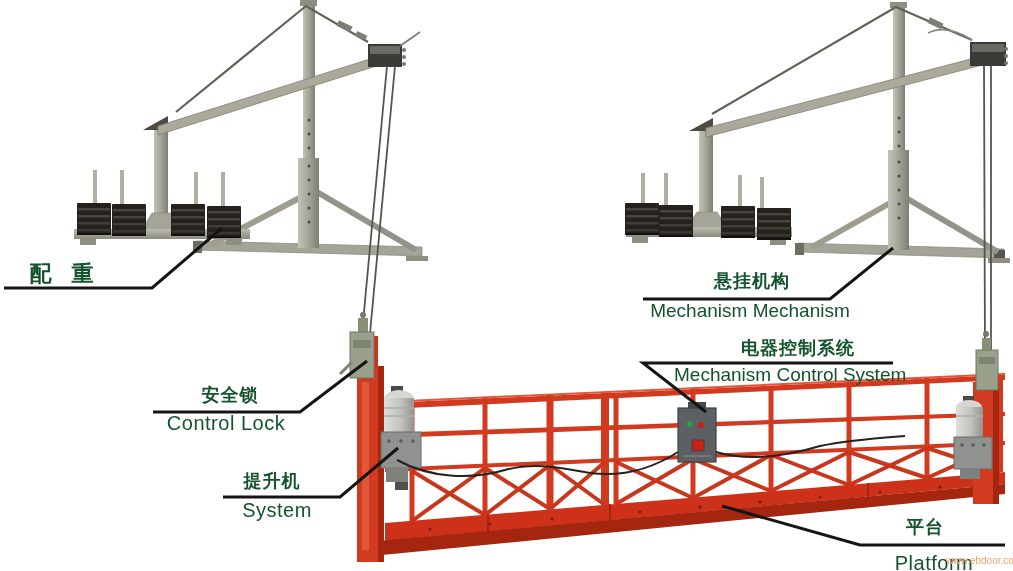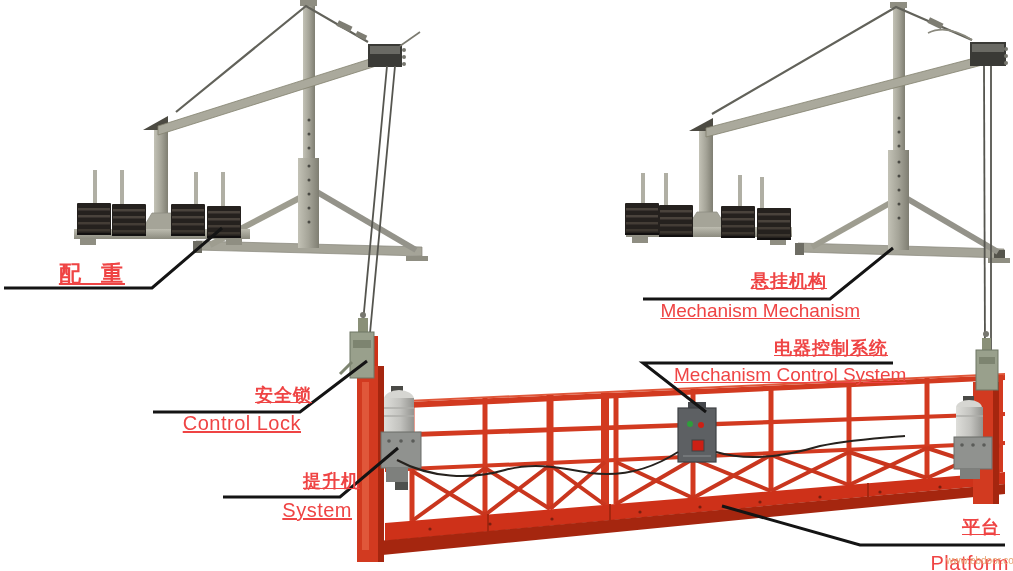--- a/index.html
+++ b/index.html
@@ -1,19 +1,19 @@
 <!DOCTYPE html>
 <html><head>
 <meta charset="utf-8">
 <style>
   html,body{margin:0;padding:0;background:#ffffff;}
   .stage{position:relative;width:1013px;height:571px;background:#ffffff;overflow:hidden;
          font-family:"Liberation Sans",sans-serif;}
   .stage svg{position:absolute;left:0;top:0;}
-  .lbl{position:absolute;text-align:right;color:#ef4444;white-space:nowrap;line-height:1.05;text-decoration:underline;}
+  .lbl{position:absolute;text-align:center;color:#14532d;white-space:nowrap;line-height:1.05;}
   .zh{font-weight:700;font-size:18px;letter-spacing:1px;}
   .zh-wide{font-weight:700;font-size:22px;letter-spacing:2px;word-spacing:10px;}
   .en{font-size:19px;font-weight:400;}
   .en-gothic{font-size:20px;font-weight:400;letter-spacing:0.5px;}
   .watermark{position:absolute;font-size:10px;color:#e8a473;font-weight:400;}
 </style>
 </head>
 <body>
 
 <div class="stage">
@@ -280,24 +280,24 @@
     <path d="M153,412 L300,412 L367,361"></path>
     <path d="M223,497 L340,497 L398,448"></path>
     <path d="M643,299 L830,299 L893,248"></path>
     <path d="M893,363 L643,363 L706,412"></path>
     <path d="M1005,545 L860,545 L722,506"></path>
   </g>
 </svg>
 
   <div class="lbl zh-wide" style="left:0px;top:262px;width:125px;">配 重</div>
 
-  <div class="lbl zh" style="left:162px;top:386px;width:150px;">安全锁</div>
+  <div class="lbl zh" style="left:155px;top:386px;width:150px;">安全锁</div>
   <div class="lbl en-gothic" style="left:151px;top:413px;width:150px;">Control Lock</div>
 
-  <div class="lbl zh" style="left:210px;top:472px;width:150px;">提升机</div>
+  <div class="lbl zh" style="left:197px;top:472px;width:150px;">提升机</div>
   <div class="lbl en-gothic" style="left:202px;top:500px;width:150px;">System</div>
 
   <div class="lbl zh" style="left:677px;top:272px;width:150px;">悬挂机构</div>
   <div class="lbl en" style="left:640px;top:301px;width:220px;">Mechanism Mechanism</div>
 
   <div class="lbl zh" style="left:708px;top:339px;width:180px;">电器控制系统</div>
   <div class="lbl en" style="left:674px;top:365px;width:220px;">Mechanism Control System</div>
 
   <div class="lbl zh" style="left:850px;top:518px;width:150px;">平台</div>
   <div class="lbl en-gothic" style="left:859px;top:546px;width:150px;margin-top:7px;">Platform</div>

